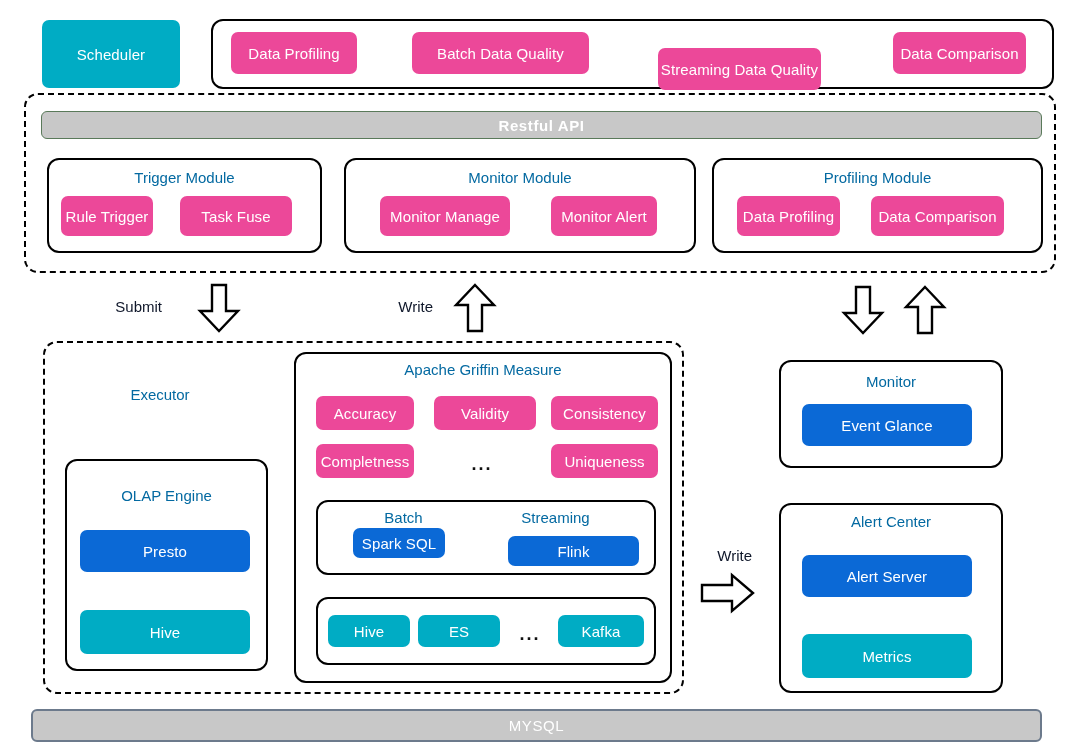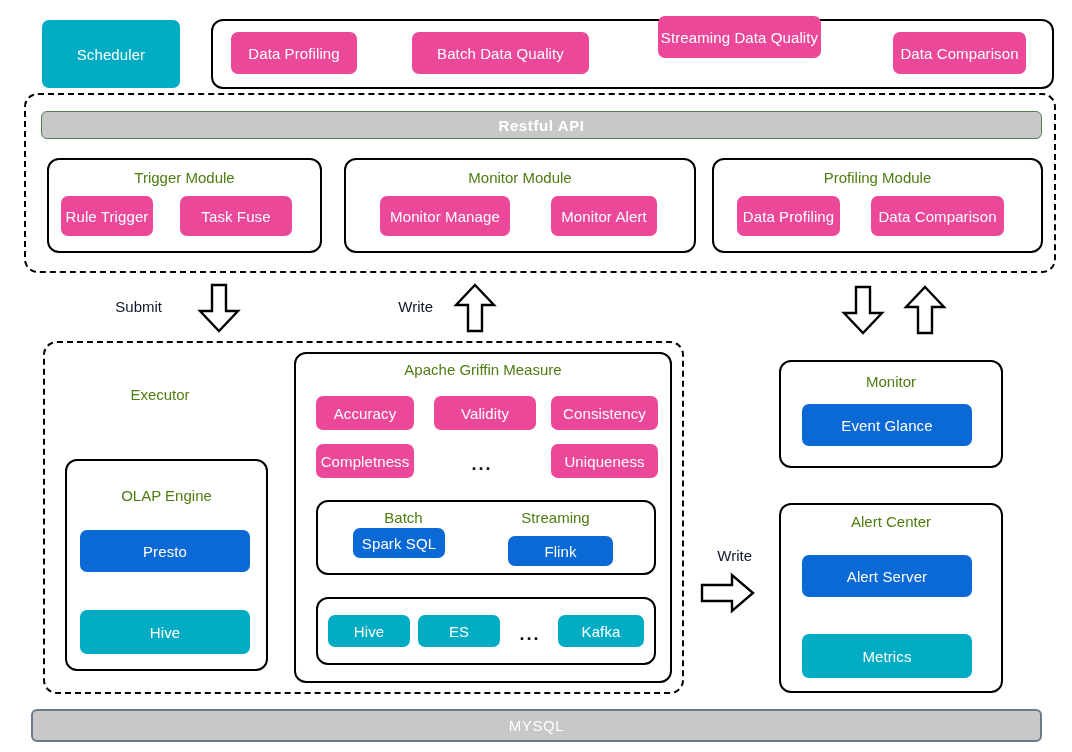--- a/index.html
+++ b/index.html
@@ -43,21 +43,21 @@
     line-height: 1;
     white-space: nowrap;
     letter-spacing: .1px;
   }
   .chip.green { background: #ec4899; }
   .chip.blue  { background: #0B69D6; }
   .chip.teal  { background: #00ACC4; }
 
   .group-title {
     font-size: 15px;
-    color: #4d7c0f;
+    color: #0369a1;
     text-align: center;
     white-space: nowrap;
   }
 
   .bar {
     background: #c8c8c8;
     border-radius: 6px;
     display: flex;
     align-items: center;
     justify-content: center;
@@ -95,21 +95,21 @@
   </div>
 
   <div class="abs solid-box" style="left:211px; top:19px; width:843px; height:70px;">
   </div>
   <div class="abs chip green" style="left:231px; top:32px; width:126px; height:42px;">
     <span>Data Profiling</span>
   </div>
   <div class="abs chip green" style="left:412px; top:32px; width:177px; height:42px;">
     <span>Batch Data Quality</span>
   </div>
-  <div class="abs chip green" style="left:658px; top:16px; width:163px; height:42px;border-radius:7px;">
+  <div class="abs chip green" style="left:658px; top:48px; width:163px; height:42px;border-radius:7px;">
     <span>Streaming Data Quality</span>
   </div>
   <div class="abs chip green" style="left:893px; top:32px; width:133px; height:42px;">
     <span>Data Comparison</span>
   </div>
 
   <div class="abs dashed-box" style="left:24px; top:93px; width:1032px; height:180px;"></div>
 
   <div class="abs bar api" style="left:41px; top:111px; width:1001px; height:28px;font-weight:bold;">
     <span>Restful API</span>
@@ -200,21 +200,21 @@
   <div class="abs chip green" style="left:551px; top:444px; width:107px; height:34px;">
     <span>Uniqueness</span>
   </div>
 
   <div class="abs solid-box" style="left:316px; top:500px; width:340px; height:75px;"></div>
   <div class="abs group-title" style="left:346px; top:509px; width:115px;">Batch</div>
   <div class="abs group-title" style="left:498px; top:509px; width:115px;">Streaming</div>
   <div class="abs chip blue" style="left:353px; top:528px; width:92px; height:30px;">
     <span>Spark SQL</span>
   </div>
-  <div class="abs chip blue" style="left:508px; top:536px; width:105px; height:30px;">
+  <div class="abs chip blue" style="left:508px; top:536px; width:131px; height:30px;">
     <span>Flink</span>
   </div>
 
   <div class="abs solid-box" style="left:316px; top:597px; width:340px; height:68px;"></div>
   <div class="abs chip teal" style="left:328px; top:615px; width:82px; height:32px;">
     <span>Hive</span>
   </div>
   <div class="abs chip teal" style="left:418px; top:615px; width:82px; height:32px;">
     <span>ES</span>
   </div>

